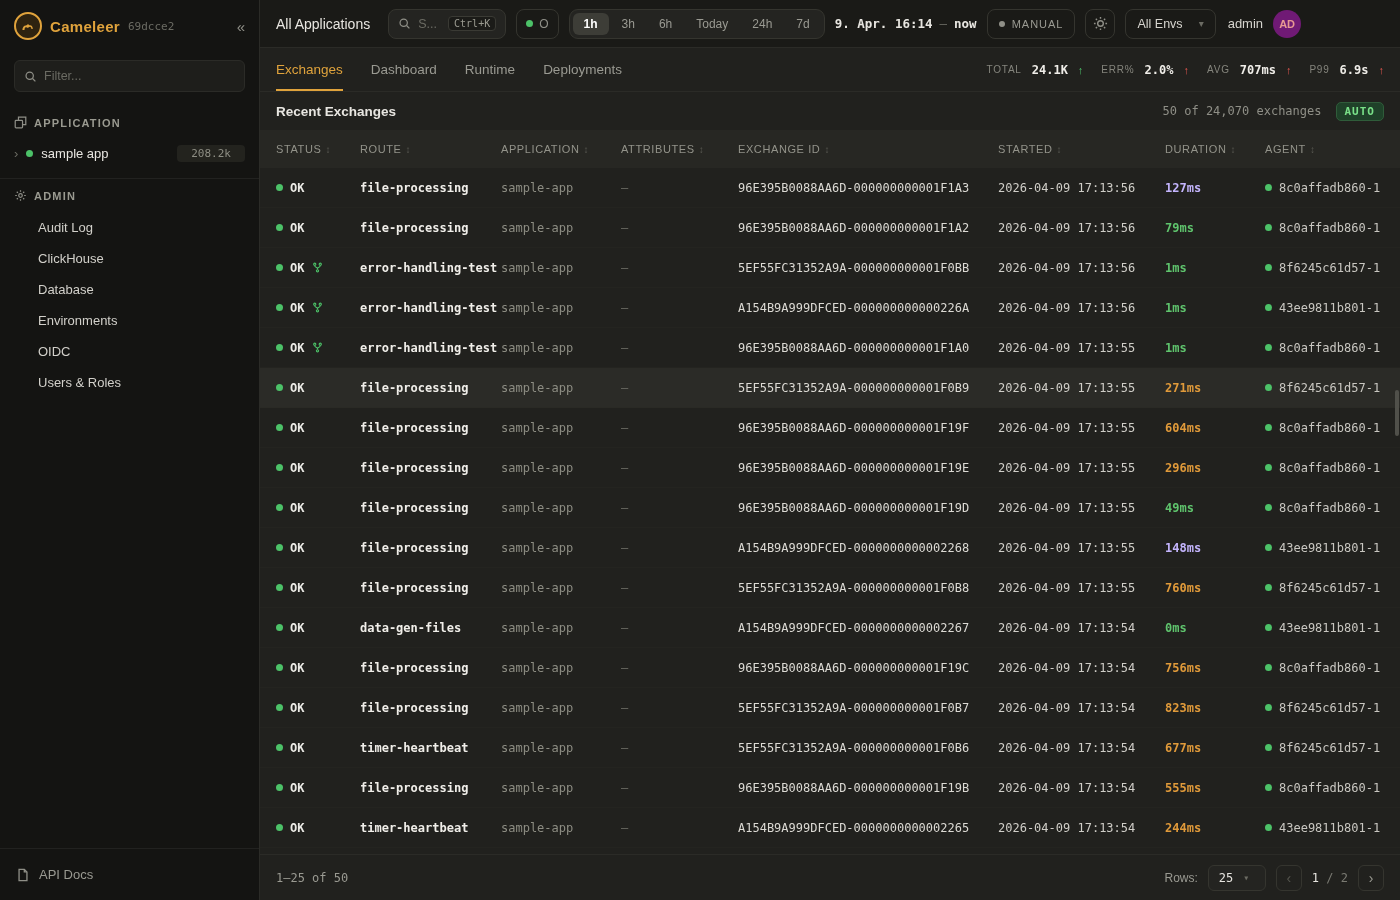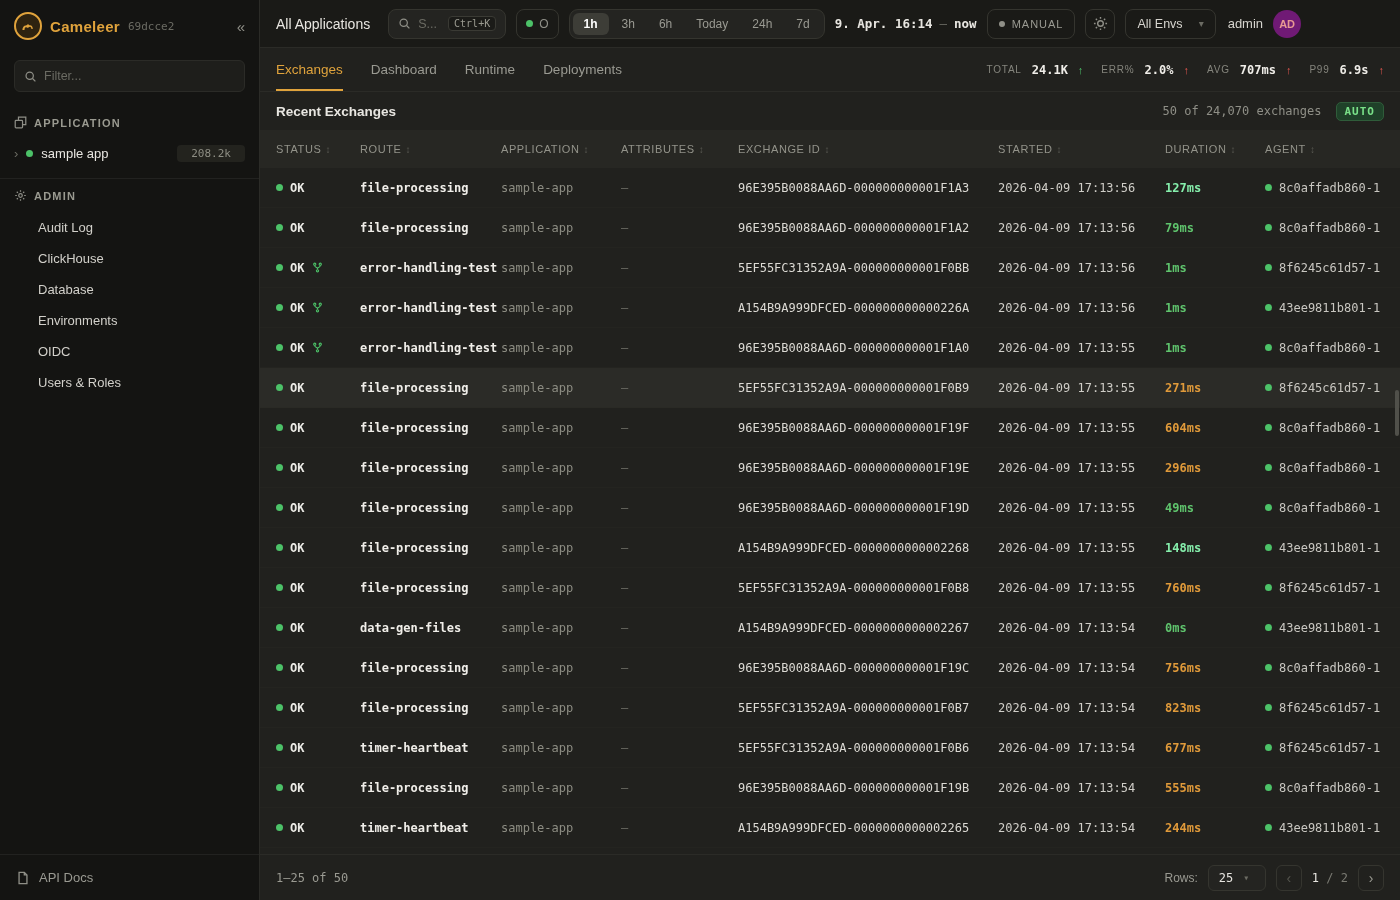--- a/index.html
+++ b/index.html
@@ -32,21 +32,21 @@
   .section-label{display:flex;align-items:center;gap:7px;padding:10px 14px;color:#9a9a90;
                  font-size:11px;font-weight:bold;letter-spacing:1.2px}
   .section-label.admin{border-top:1px solid #222220;margin-top:10px}
   .app-item{display:flex;align-items:center;gap:8px;padding:6px 14px;cursor:pointer}
   .chev{color:var(--muted2);font-size:13px}
   .dot{width:7px;height:7px;border-radius:50%;background:var(--green);display:inline-block;flex-shrink:0}
   .app-label{font-size:13px;color:var(--text)}
   .app-badge{margin-left:auto;background:#23231e;border-radius:4px;padding:2px 14px;
              font-family:var(--mono);font-size:11px;color:#8d8d83}
   .nav-item{padding:8px 14px 8px 38px;font-size:13px;color:#d2d0ca;cursor:pointer}
-  .sb-footer{margin-top:auto;border-top:1px solid #222220;height:46px;display:flex;align-items:center;
+  .sb-footer{margin-top:auto;border-top:1px solid #222220;height:52px;display:flex;align-items:center;
              gap:9px;padding:0 16px;color:#9a9a92;font-size:13px;cursor:pointer}
   .icon-svg{stroke:#8f8f87;fill:none;stroke-width:1.5}
 
   
   .main{flex:1;min-width:0;display:flex;flex-direction:column;position:relative}
   .topbar{height:48px;background:var(--bg-dark);border-bottom:1px solid var(--border);
           display:flex;align-items:center;gap:10px;padding:0 16px;flex-shrink:0}
   .tb-title{font-weight:normal;font-size:14px;margin-right:8px;white-space:nowrap}
   .searchbox{height:30px;background:#242421;border:1px solid var(--border2);border-radius:8px;
              display:flex;align-items:center;gap:7px;padding:0 9px;cursor:text;width:118px}
@@ -105,21 +105,21 @@
   .trow.hl{background:#2b2b27}
   .cell{font-family:var(--mono);font-size:12px;white-space:nowrap;overflow:hidden;display:flex;
         align-items:center;gap:7px}
   .c-status .ok-text{font-weight:bold;color:#ecebe6;font-size:12px}
   .c-route{color:#f0eee9;font-weight:bold}
   .c-app{color:#8d8d83}
   .c-attr{color:#6b6b63}
   .c-id{color:#dcdad4}
   .c-start{color:#d0cec8}
   .c-dur{font-weight:bold}
-  .dur-fast{color:#5fc46d}.dur-slow{color:var(--orange)}.dur-normal{color:#86efac}
+  .dur-fast{color:#5fc46d}.dur-slow{color:var(--orange)}.dur-normal{color:#c4b5fd}
   .c-agent{color:#c9c7c1}
   .fork{margin-left:1px}
 
   .tfoot{height:46px;border-top:1px solid var(--border);display:flex;align-items:center;
          padding:0 16px;flex-shrink:0}
   .range{font-family:var(--mono);font-size:12px;color:#9a9a92}
   .foot-right{margin-left:auto;display:flex;align-items:center;gap:10px;color:#9a9a92;font-size:12px}
   .rows-select{display:flex;align-items:center;gap:10px;background:#242421;border:1px solid var(--border2);
                border-radius:6px;padding:5px 10px;color:#e6e4df;font-family:var(--mono);cursor:pointer;min-width:58px}
   .page-btn{width:26px;height:26px;border:1px solid var(--border2);background:transparent;border-radius:6px;

